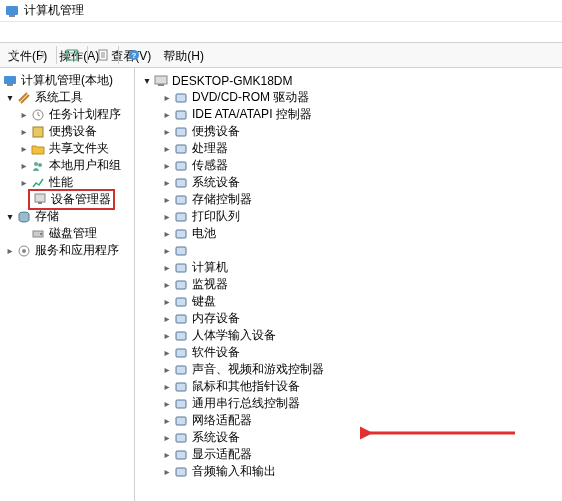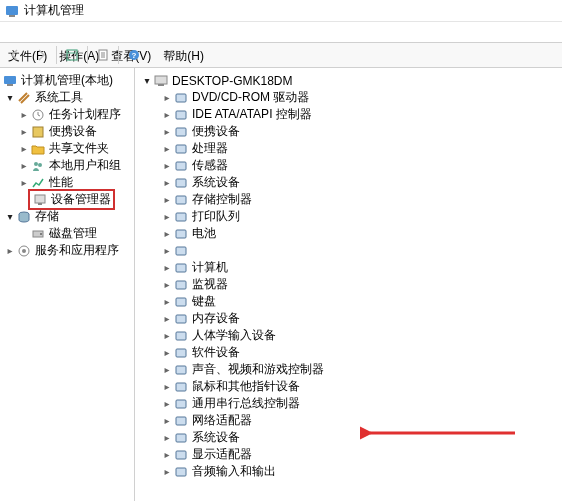--- a/index.html
+++ b/index.html
@@ -230,21 +230,21 @@
       <span class="node-icon">
           <svg class="mini" viewBox="0 0 16 16">
             <path d="M3 12 L6 8 L9 10 L13 4" stroke="#3a7" fill="none" stroke-width="1.5"></path>
           </svg>
         </span>
       <span class="node-label">性能</span>
     </div>
 
     <div class="tree-row">
       <span class="indent" style="width:30px"></span>
-      <span class="highlight-box" style="display:flex;align-items:flex-end;">
+      <span class="highlight-box" style="display:flex;align-items:flex-start;">
         <span class="node-icon">
             <svg class="mini" viewBox="0 0 16 16">
               <rect x="3" y="3" width="10" height="8" fill="#ddd" stroke="#888"></rect>
               <rect x="6" y="11" width="4" height="2" fill="#888"></rect>
             </svg>
           </span>
         <span class="node-label">设备管理器</span>
       </span>
     </div>
 

